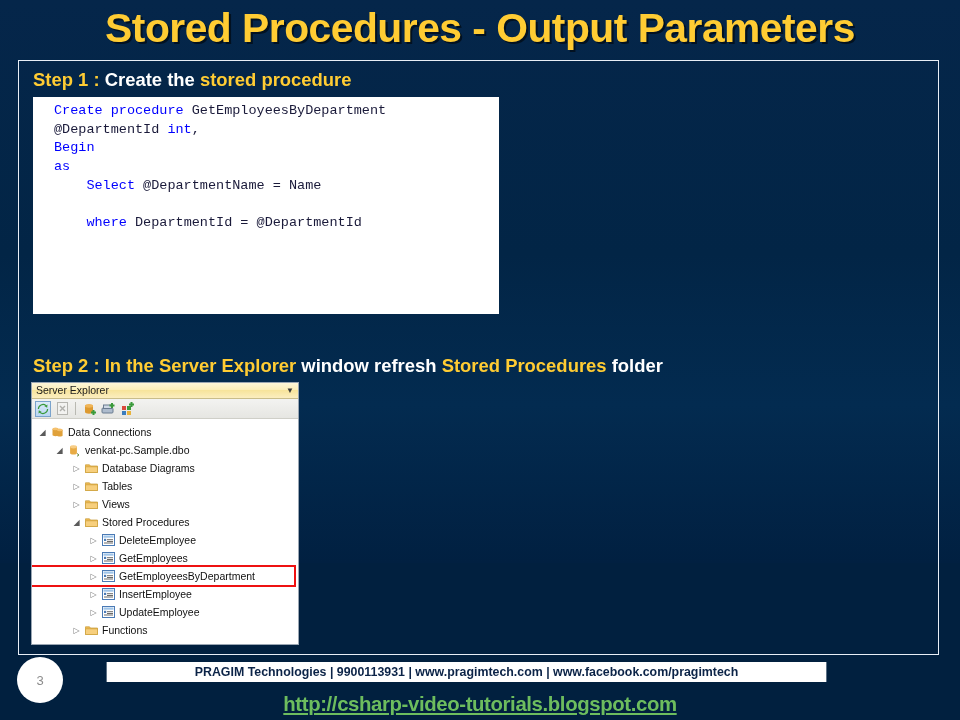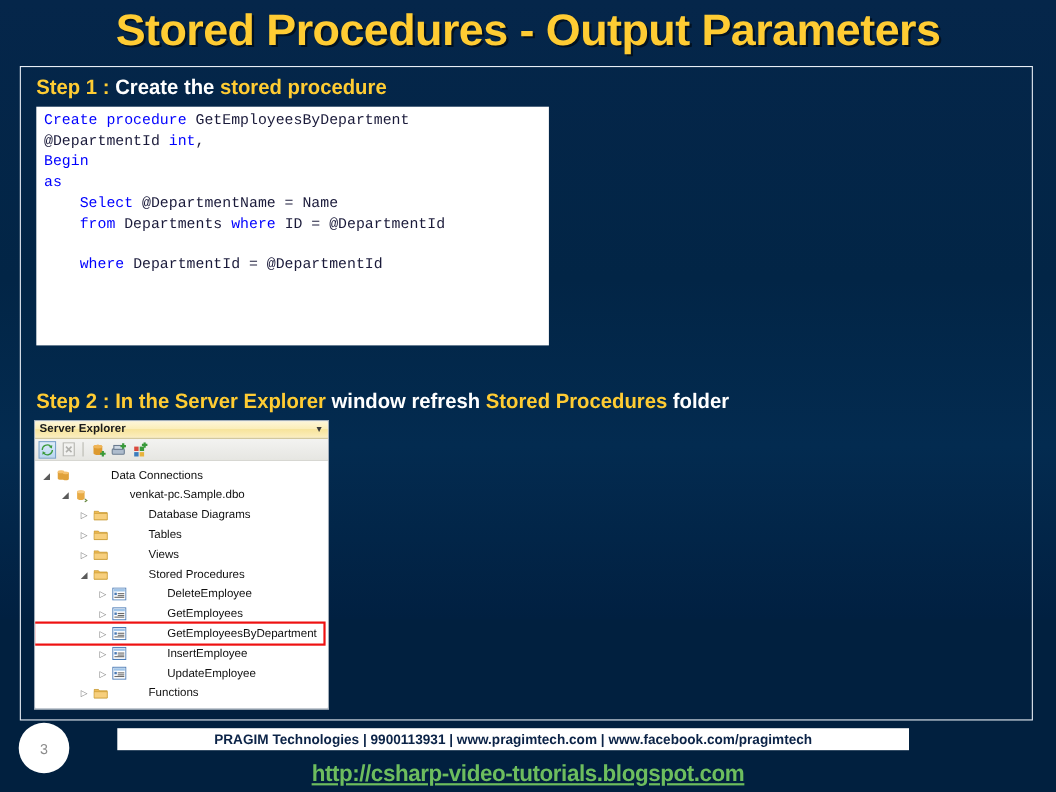--- a/index.html
+++ b/index.html
@@ -77,20 +77,21 @@
     box-sizing: border-box;
     padding: 5px 0 0 7px;
     overflow: hidden;
   }
   .code-line {
     font-family: "Liberation Mono", monospace;
     font-size: 13.5px;
     line-height: 18.7px;
     color: #1a1a3a;
     white-space: pre;
+    margin-left: 14px;
   }
   .code-line .kw { color: #0000ff; }
   .code-line .pl { color: #1a1a3a; }
 
   
   .se-panel {
     position: absolute;
     left: 31px;
     top: 382px;
     width: 268px;
@@ -101,21 +102,20 @@
     font-family: "Liberation Sans", sans-serif;
   }
   .se-titlebar {
     height: 16px;
     background: linear-gradient(180deg, #fdf6d9 0%, #fbeeb9 45%, #f7e49c 50%, #fbeec0 100%);
     border-bottom: 1px solid #c9bd8a;
     display: flex;
     align-items: center;
     padding: 0 4px 0 4px;
     box-sizing: border-box;
-    font-weight: bold;
   }
   .se-title-text {
     font-size: 10.5px;
     color: #1b1b1b;
     flex: 1;
     line-height: 13px;
   }
   .se-caret {
     font-size: 8px;
     color: #3a3a3a;
@@ -163,21 +163,21 @@
   }
   .tnode .arrow {
     width: 13px;
     text-align: center;
     font-size: 8px;
     color: #7a7a7a;
     flex: 0 0 13px;
   }
   .tnode .arrow.open { color: #5a5a5a; }
   .tnode .tico { flex: 0 0 16px; display:flex; align-items:center; justify-content:center; }
-  .tnode .tlabel { padding-left: 3px; margin-left: 33px; }
+  .tnode .tlabel { padding-left: 3px; }
   .tnode.highlight {
     outline: 2px solid #ee1111;
     outline-offset: 0;
     width: 207px;
   }
 
   
   .slide-num {
     position: absolute;
     left: 17px;
@@ -232,21 +232,20 @@
   <div class="step" id="step1">
     <span class="hl">Step 1 : </span><span>Create the </span><span class="hl">stored procedure</span>
   </div>
 
   <div class="code-box" id="code-box">
       <div class="code-line"><span class="kw">Create procedure </span><span class="pl">GetEmployeesByDepartment</span></div>
       <div class="code-line"><span class="pl">@DepartmentId </span><span class="kw">int</span><span class="pl">,</span></div>
       <div class="code-line"><span class="kw">Begin</span></div>
       <div class="code-line"><span class="kw">as</span></div>
       <div class="code-line"><span class="pl">    </span><span class="kw">Select</span><span class="pl"> @DepartmentName = Name</span></div>
-      <div class="code-line"><span class="pl">    </span><span class="kw">from</span><span class="pl"> Departments </span><span class="kw">where</span><span class="pl"> ID = @DepartmentId</span></div>
       <div class="code-line">&nbsp;</div>
       <div class="code-line"><span class="pl">    </span><span class="kw">where</span><span class="pl"> DepartmentId = @DepartmentId</span></div>
     </div>
 
   <div class="step" id="step2">
     <span class="hl">Step 2 : </span><span class="hl">In the Server Explorer</span><span> window refresh </span><span class="hl">Stored Procedures</span><span> folder</span>
   </div>
 
   <div class="se-panel">
     <div class="se-titlebar">

